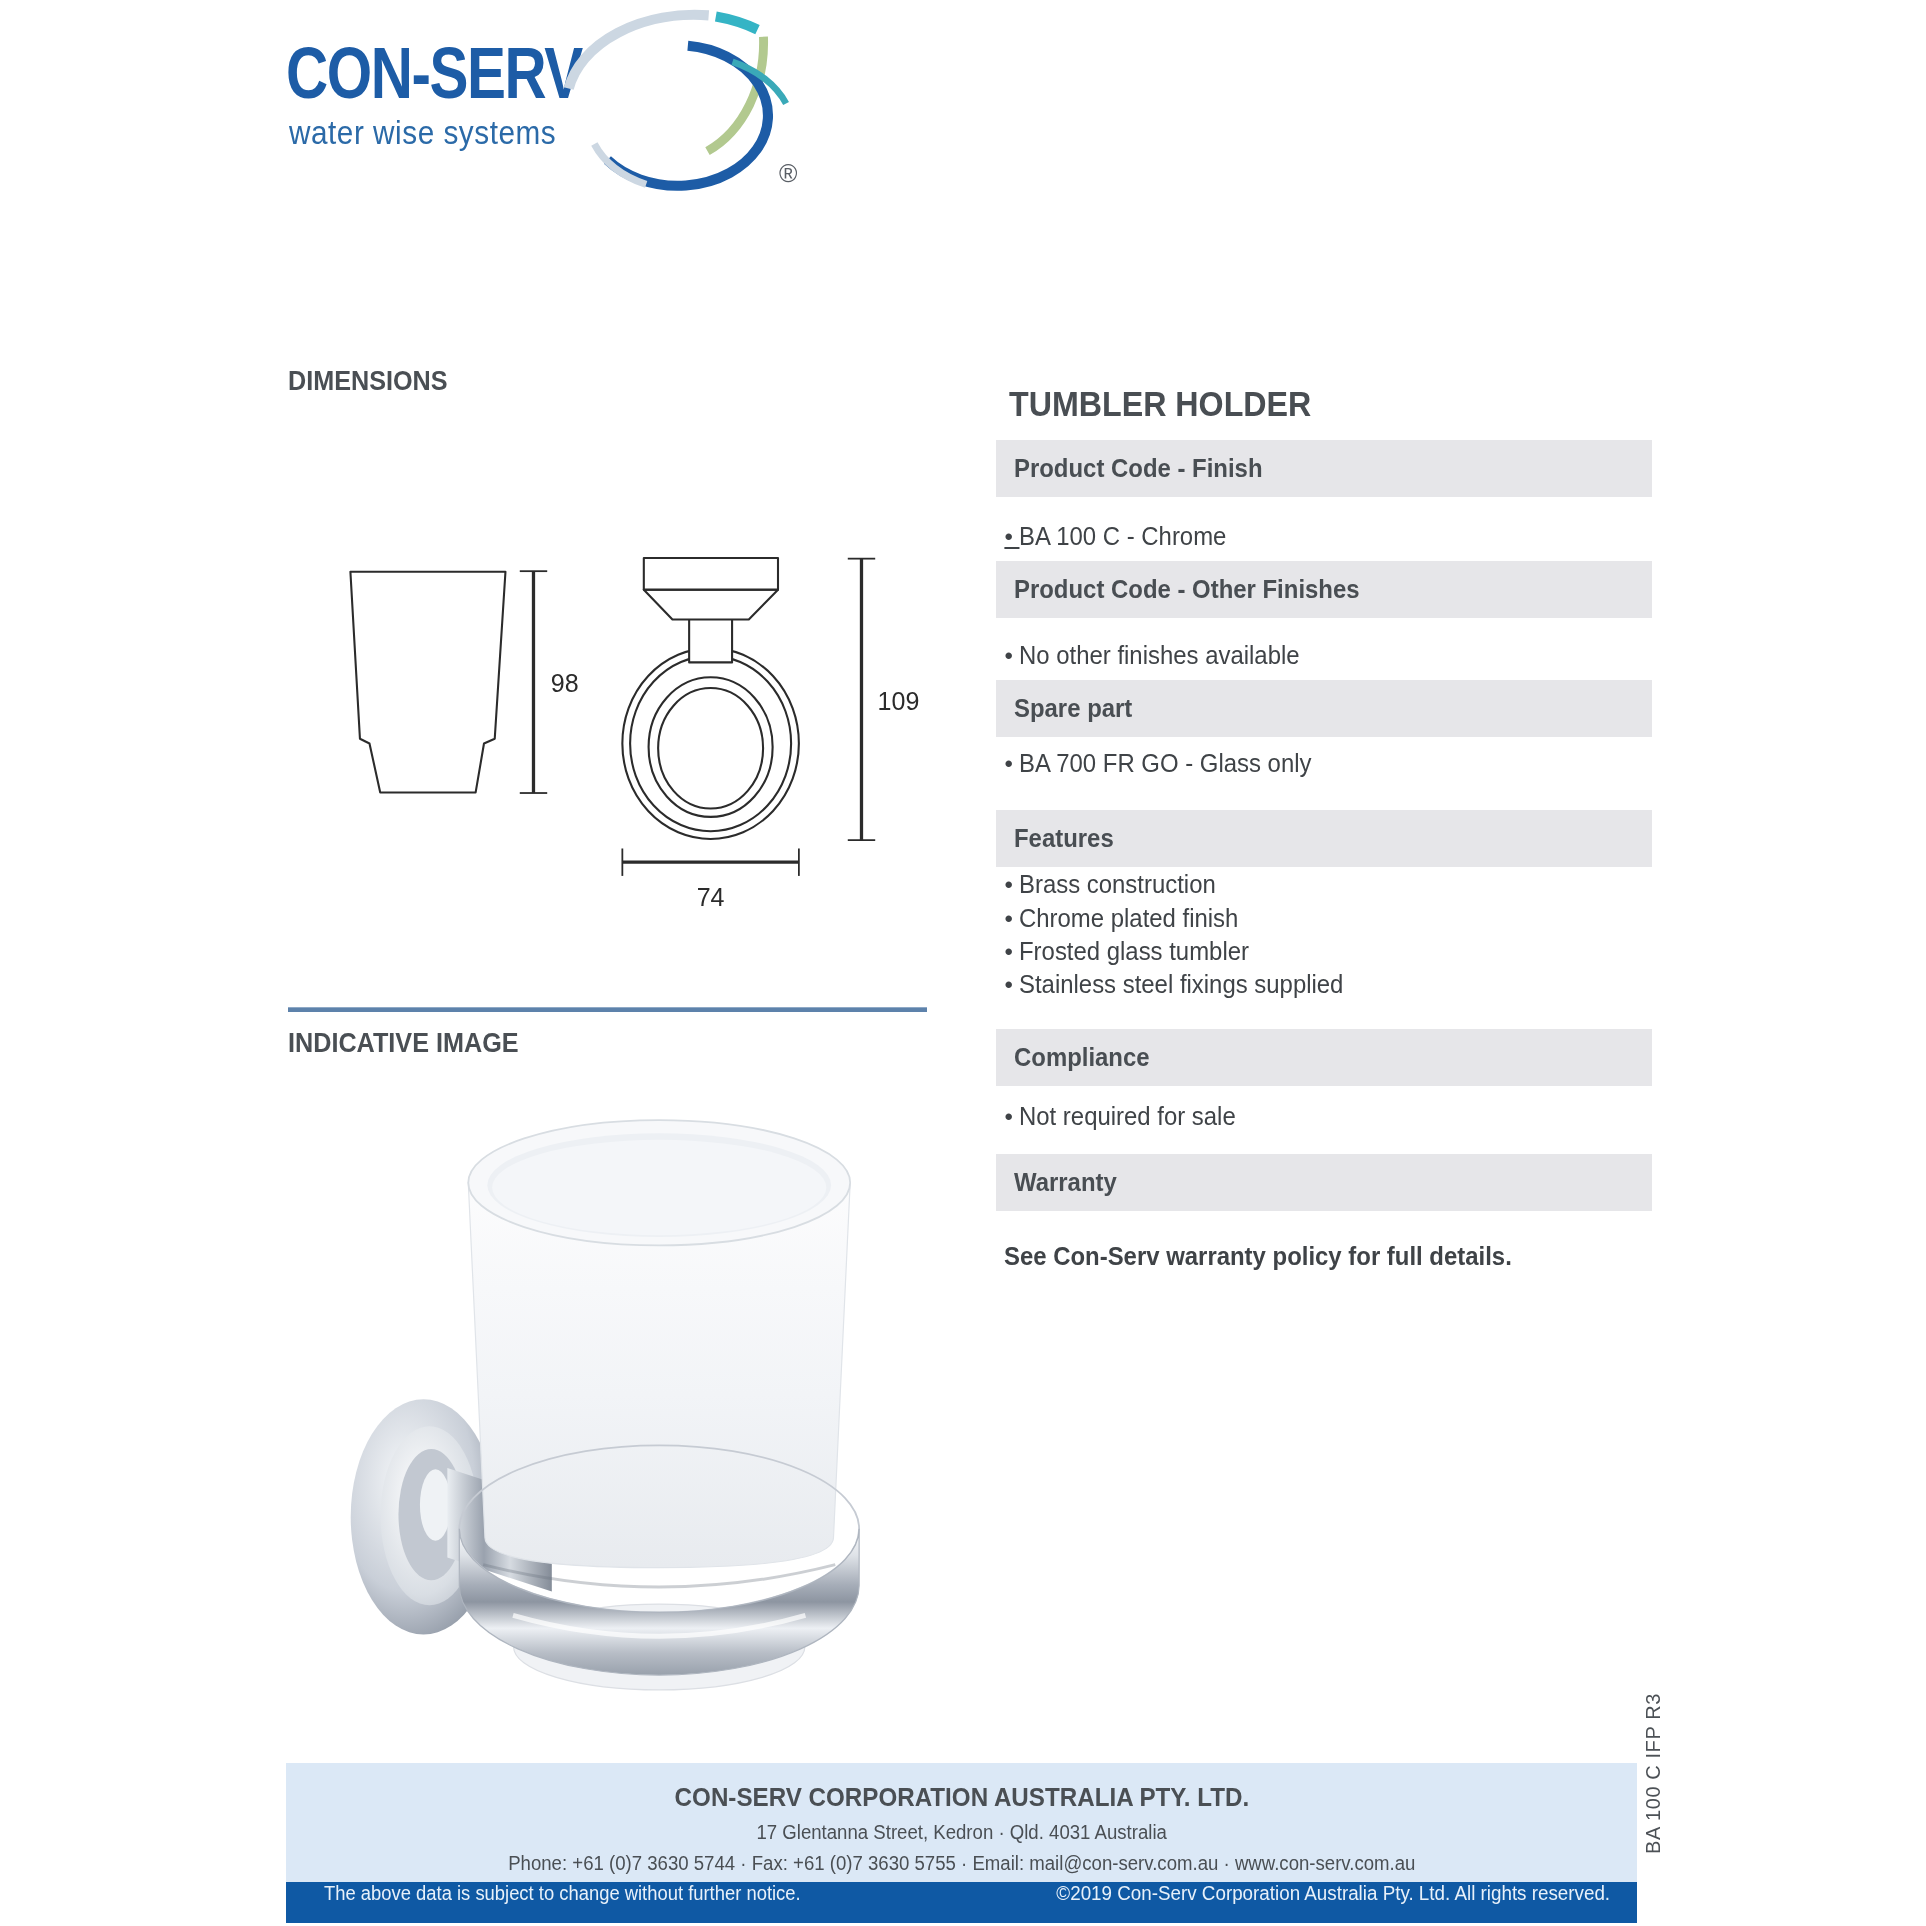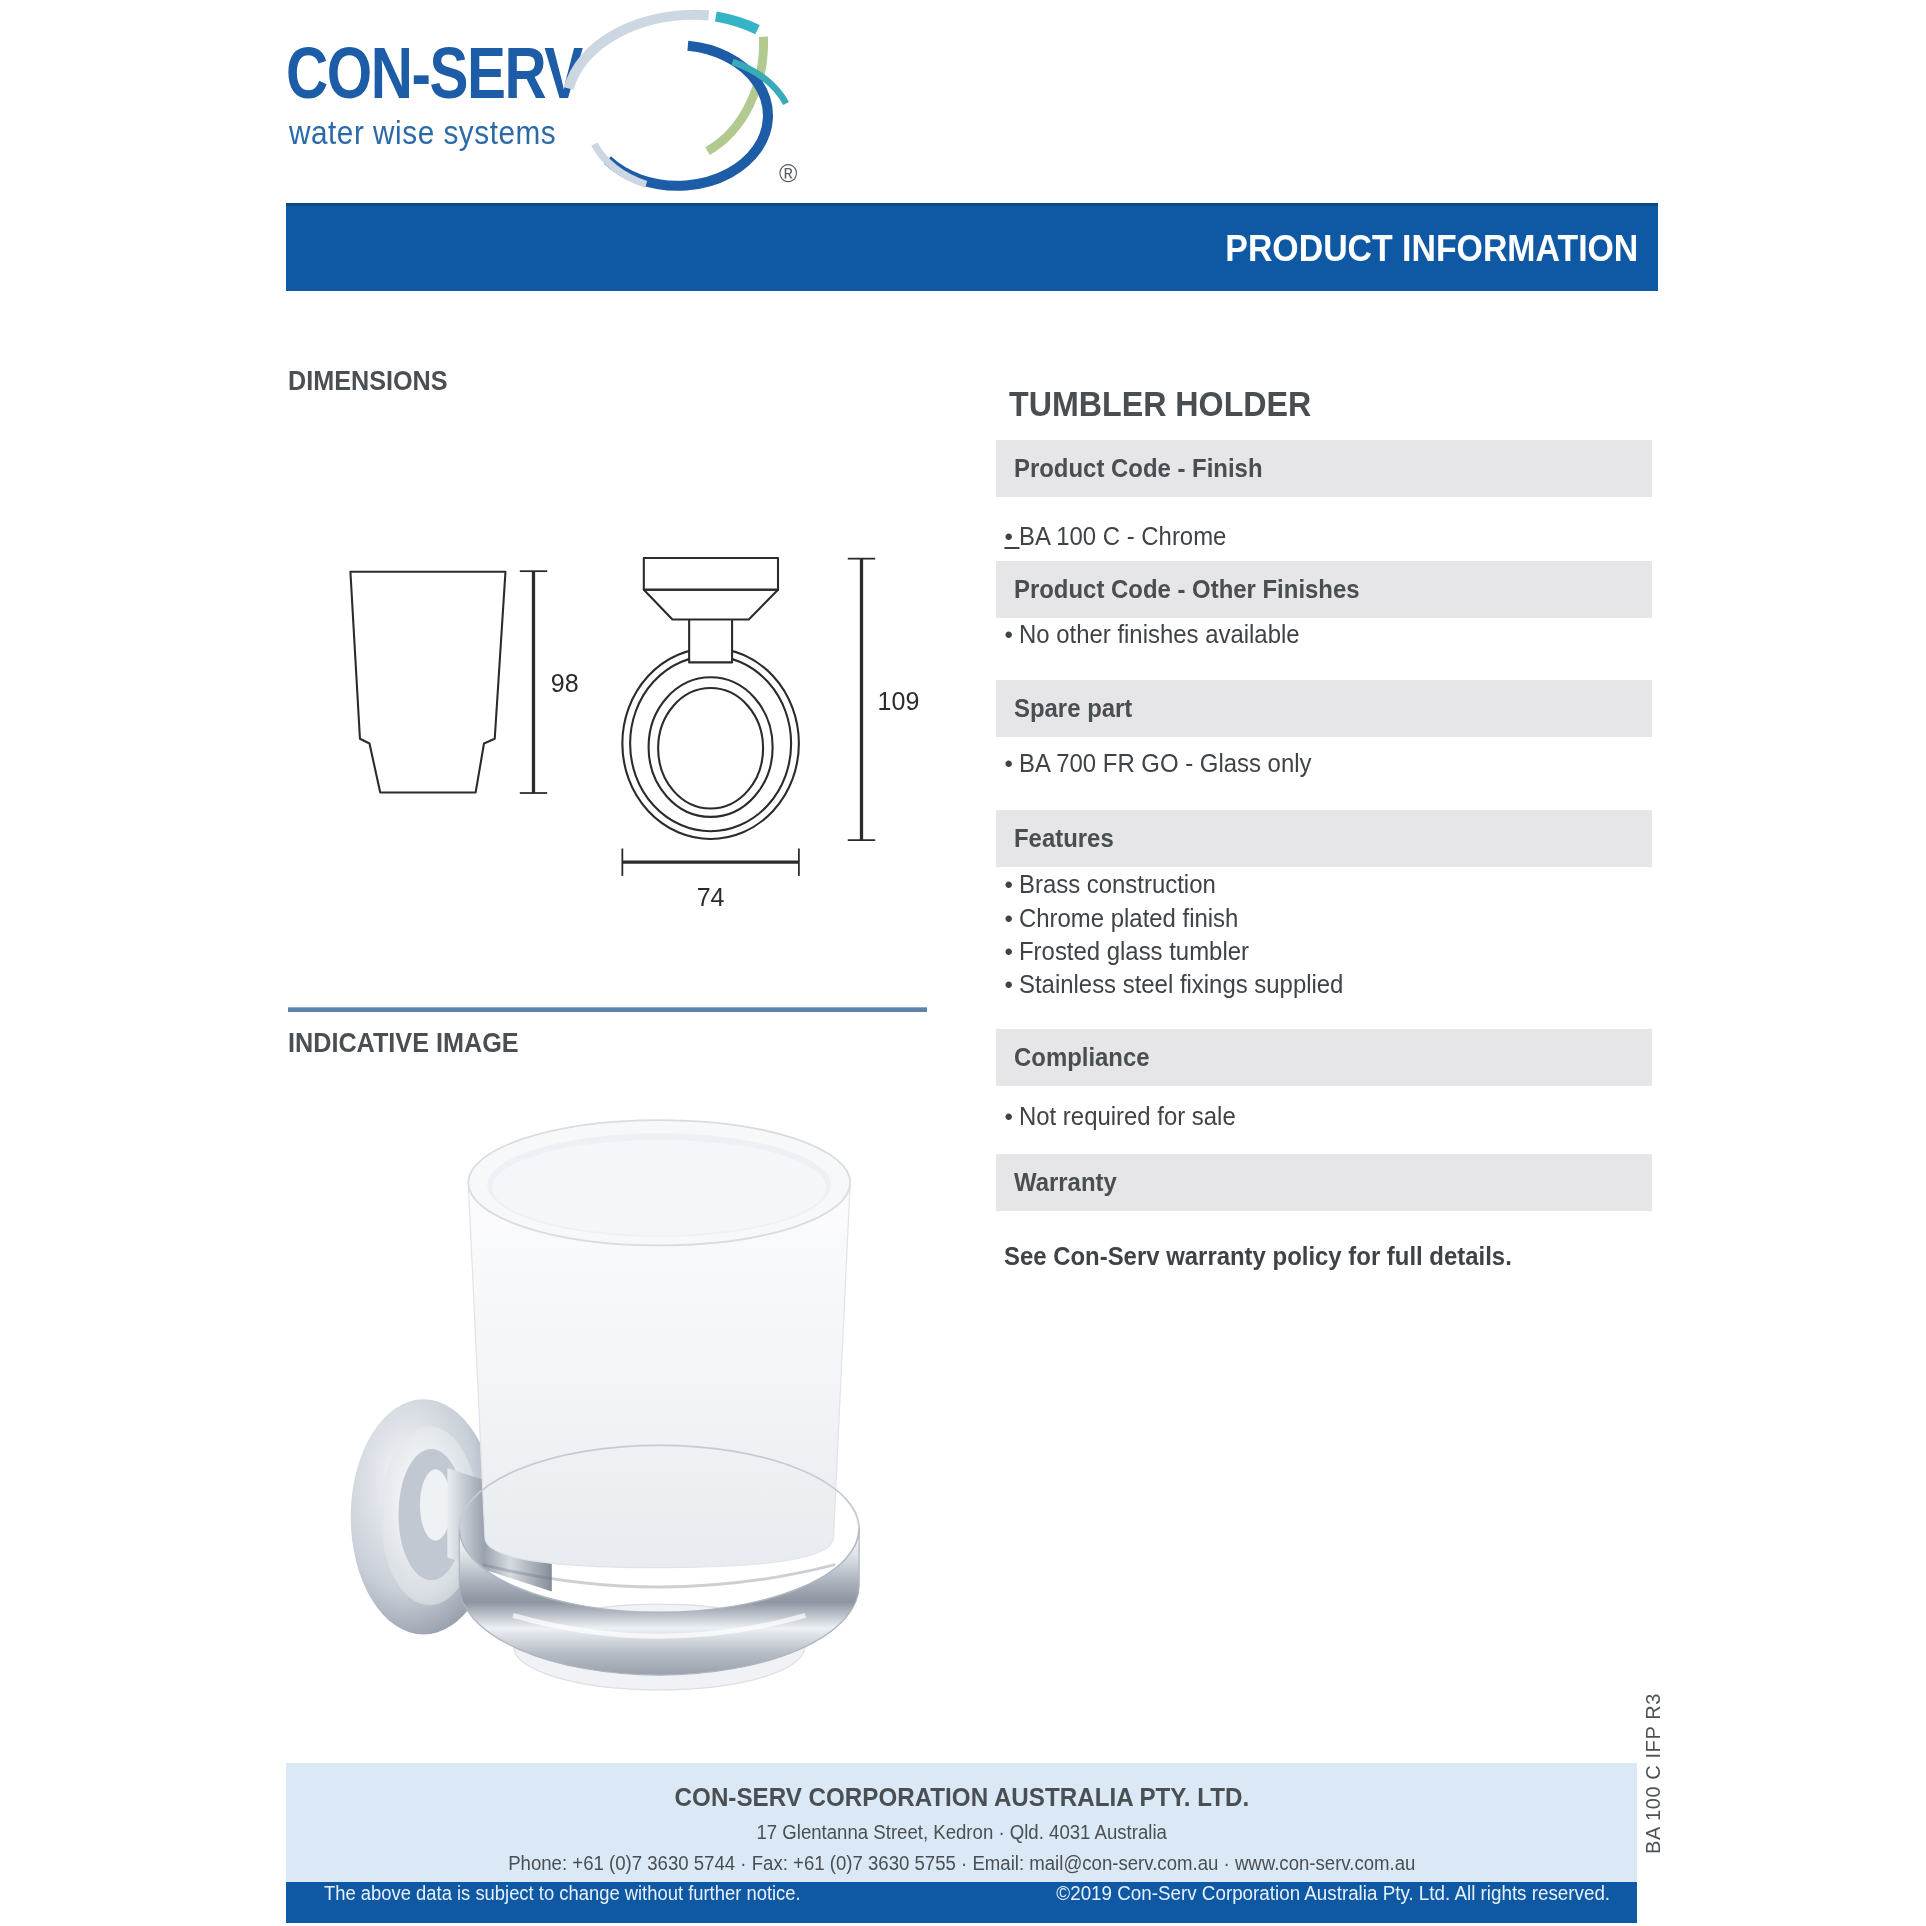--- a/index.html
+++ b/index.html
@@ -71,23 +71,20 @@
 
       <path d="M 255 63 A 152 118 0 1 1 120 255" fill="none" stroke="#1D5CA6" stroke-width="17"></path>
 
       <path d="M 330 90 A 170 130 0 0 1 420 160" fill="none" stroke="#3AA9B8" stroke-width="11"></path>
 
       <path d="M 98 228 A 170 125 0 0 0 185 296" fill="none" stroke="#CCD7E2" stroke-width="12"></path>
       <text x="408" y="292" font-size="42" fill="#5A5F66">®</text>
     </svg>
   </div>
 
-  <div class="abs header-bar" style="background:#0F59A4;">
-    <span class="cond-r">PRODUCT INFORMATION</span>
-  </div>
 
   <div class="abs dim-heading">
     <span class="h2 cond">DIMENSIONS</span>
   </div>
 
   <svg class="abs" style="left:286px;top:537px;" width="656" height="388" viewBox="0 0 1100 650">
     <g fill="none" stroke="#2B2B2B" stroke-width="3.5" stroke-linejoin="round">
 
       <path d="M 108 58 L 368 58 L 350 338 L 332 346 L 318 428 L 158 428 L 140 346 L 124 338 Z" fill="#ffffff"></path>
 
@@ -196,21 +193,21 @@
   <div class="abs right-col">
     <div class="prod-title"><span class="cond">TUMBLER HOLDER</span></div>
     <div id="sections">
         <div class="section-bar" style="top: 58px;">
           <span class="cond">Product Code - Finish</span>
         </div>
         <div class="bullet" style="top: 138px; text-decoration: underline;"><span class="cond">BA 100 C - Chrome</span></div>
         <div class="section-bar" style="top: 179px;">
           <span class="cond">Product Code - Other Finishes</span>
         </div>
-        <div class="bullet" style="top: 236px; text-align: right;"><span class="cond">No other finishes available</span></div>
+        <div class="bullet" style="top: 257px; text-align: right;"><span class="cond">No other finishes available</span></div>
         <div class="section-bar" style="top: 298px;">
           <span class="cond">Spare part</span>
         </div>
         <div class="bullet" style="top: 365px;"><span class="cond">BA 700 FR GO - Glass only</span></div>
         <div class="section-bar" style="top: 428px;">
           <span class="cond">Features</span>
         </div>
         <div class="bullet" style="top: 486px;"><span class="cond">Brass construction</span></div>
         <div class="bullet" style="top: 520px;"><span class="cond">Chrome plated finish</span></div>
         <div class="bullet" style="top: 553px;"><span class="cond">Frosted glass tumbler</span></div>

